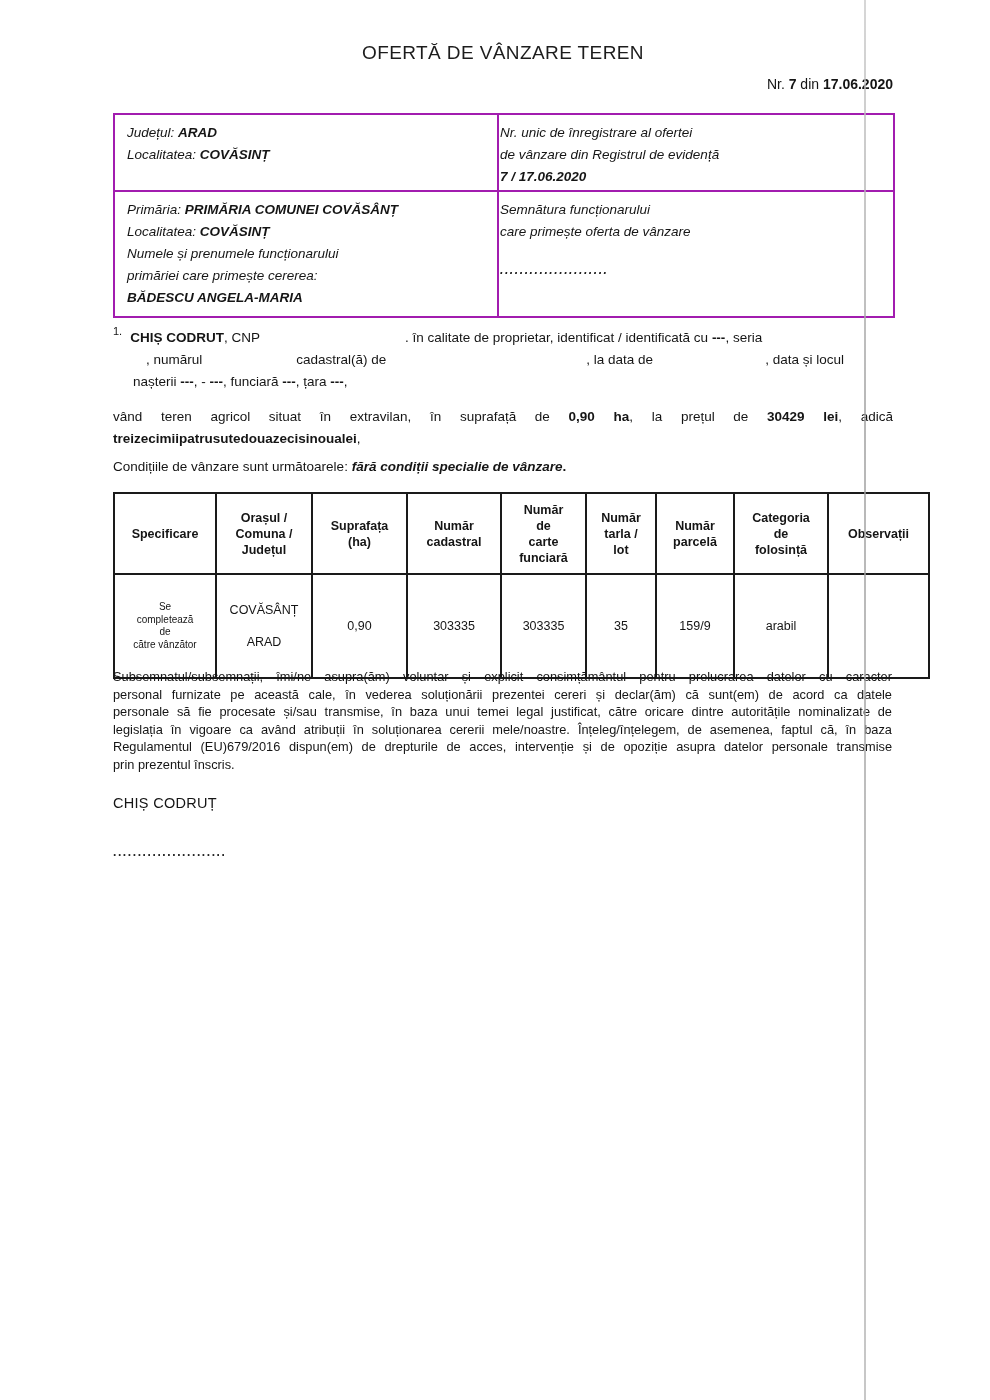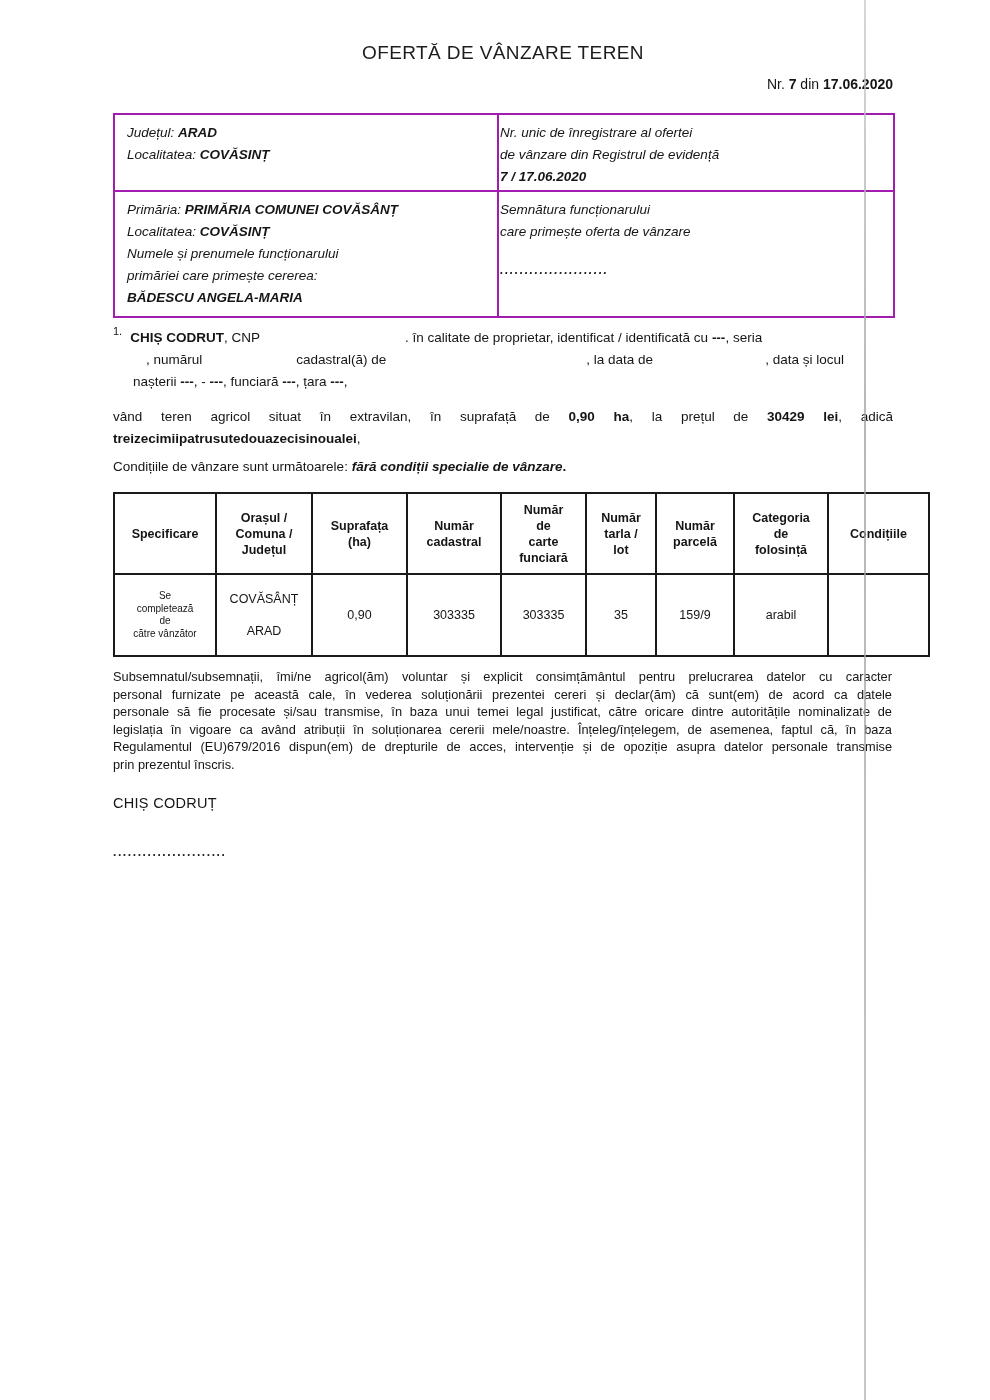--- a/index.html
+++ b/index.html
@@ -56,21 +56,21 @@
   .cond { top: 459px; font-size: 13.5px; }
   .cond .bi { font-weight: bold; font-style: italic; }
 
   
   .land-table { top: 492px; width: 815px; }
   .land-table th, .land-table td {
     border: 2px solid #1a1a1a; text-align: center; vertical-align: middle;
     white-space: pre-line;
   }
   .land-table th { font-size: 12.5px; line-height: 16px; font-weight: bold; height: 81px; padding: 2px; }
-  .land-table td { font-size: 12.5px; line-height: 16px; height: 82px; padding: 2px; }
+  .land-table td { font-size: 12.5px; line-height: 16px; height: 104px; padding: 2px; }
   .land-table td.small { font-size: 10px; line-height: 12.5px; }
 
   
   .consent { top: 668px; width: 779px; font-size: 12.8px; line-height: 17.6px; }
   .consent .jline { text-align: justify; text-align-last: justify; }
 
   
   .sig-name { top: 795px; font-size: 14.5px; letter-spacing: 0.3px; }
   .sig-dots { top: 845px; }
 
@@ -191,21 +191,21 @@
 carte
 funciară</th>
     <th>Număr
 tarla /
 lot</th>
     <th>Număr
 parcelă</th>
     <th>Categoria
 de
 folosință</th>
-    <th>Condițiile</th>
+    <th>Observații</th>
   </tr>
   <tr>
     <td class="small">Se
 completează
 de
 către vânzător</td>
     <td>COVĂSÂNȚ
 
 ARAD</td>
     <td>0,90</td>
@@ -213,21 +213,21 @@
     <td>303335</td>
     <td>35</td>
     <td>159/9</td>
     <td>arabil</td>
     <td></td>
   </tr>
 </tbody>
   </table>
 
 <div class="blk consent">
-  <div class="jline">Subsemnatul/subsemnații, îmi/ne agricol(ăm) voluntar și explicit consimțământul pentru prelucrarea datelor cu caracter</div>
+  <div class="jline">Subsemnatul/subsemnații, îmi/ne asupra(ăm) voluntar și explicit consimțământul pentru prelucrarea datelor cu caracter</div>
   <div class="jline">personal furnizate pe această cale, în vederea soluționării prezentei cereri și declar(ăm) că sunt(em) de acord ca datele</div>
   <div class="jline">personale să fie procesate și/sau transmise, în baza unui temei legal justificat, către oricare dintre autoritățile nominalizate de</div>
   <div class="jline">legislația în vigoare ca având atribuții în soluționarea cererii mele/noastre. Înțeleg/înțelegem, de asemenea, faptul că, în baza</div>
   <div class="jline">Regulamentul (EU)679/2016 dispun(em) de drepturile de acces, intervenție și de opoziție asupra datelor personale transmise</div>
   <div>prin prezentul înscris.</div>
 </div>
 
 <div class="blk sig-name">CHIȘ CODRUȚ</div>
 <div class="blk sig-dots dots">.......................</div>
 

